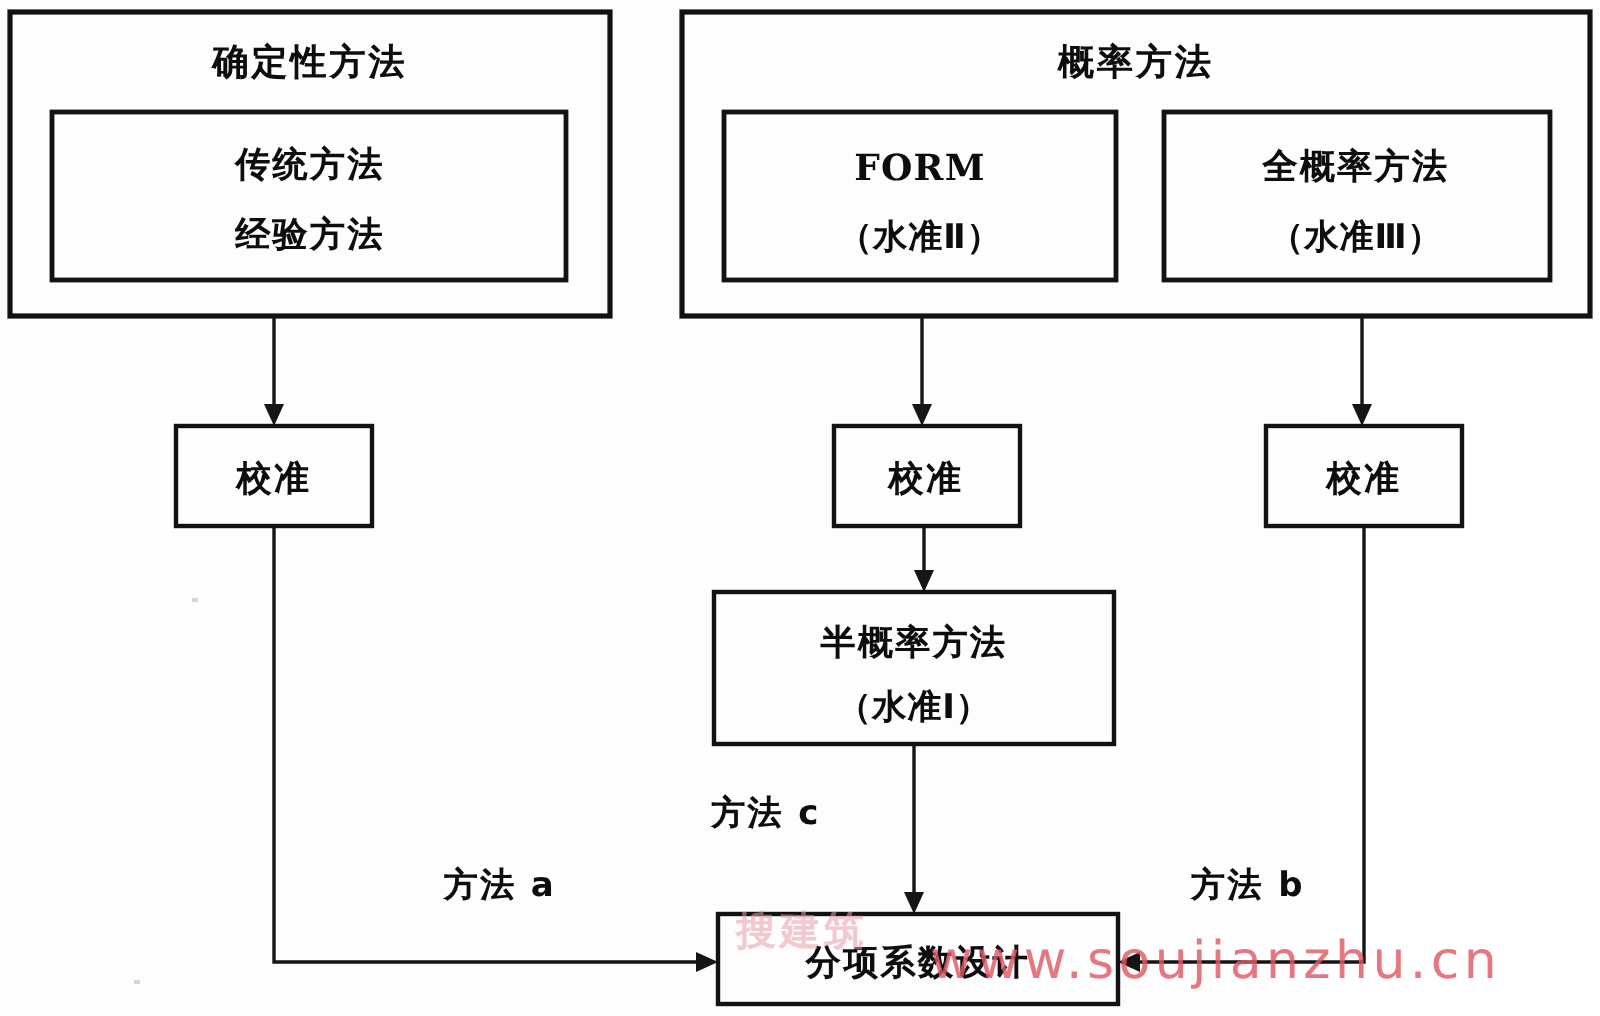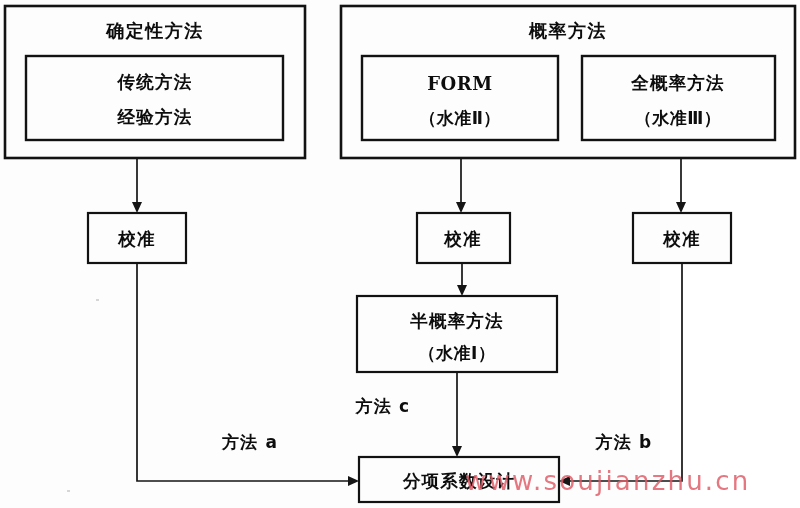--- a/index.html
+++ b/index.html
@@ -198,18 +198,19 @@
     <text class="edge-label" x="383" y="412" text-anchor="middle">方法 c</text>
     <text class="edge-label" x="624" y="448" text-anchor="middle">方法 b</text>
 
     <g>
       <rect class="box-rect small" x="359" y="457" width="200" height="45"></rect>
       <text class="cjk" x="459" y="487" text-anchor="middle">分项系数设计</text>
     </g>
 
   </svg>
 
+  <div class="watermark-cjk">搜建筑</div>
   <div class="watermark">www.soujianzhu.cn</div>
 
   <div class="speck" style="left:96px; top:299px;"></div>
   <div class="speck" style="left:67px; top:490px;"></div>
 
 </div>
 
 </body></html>

